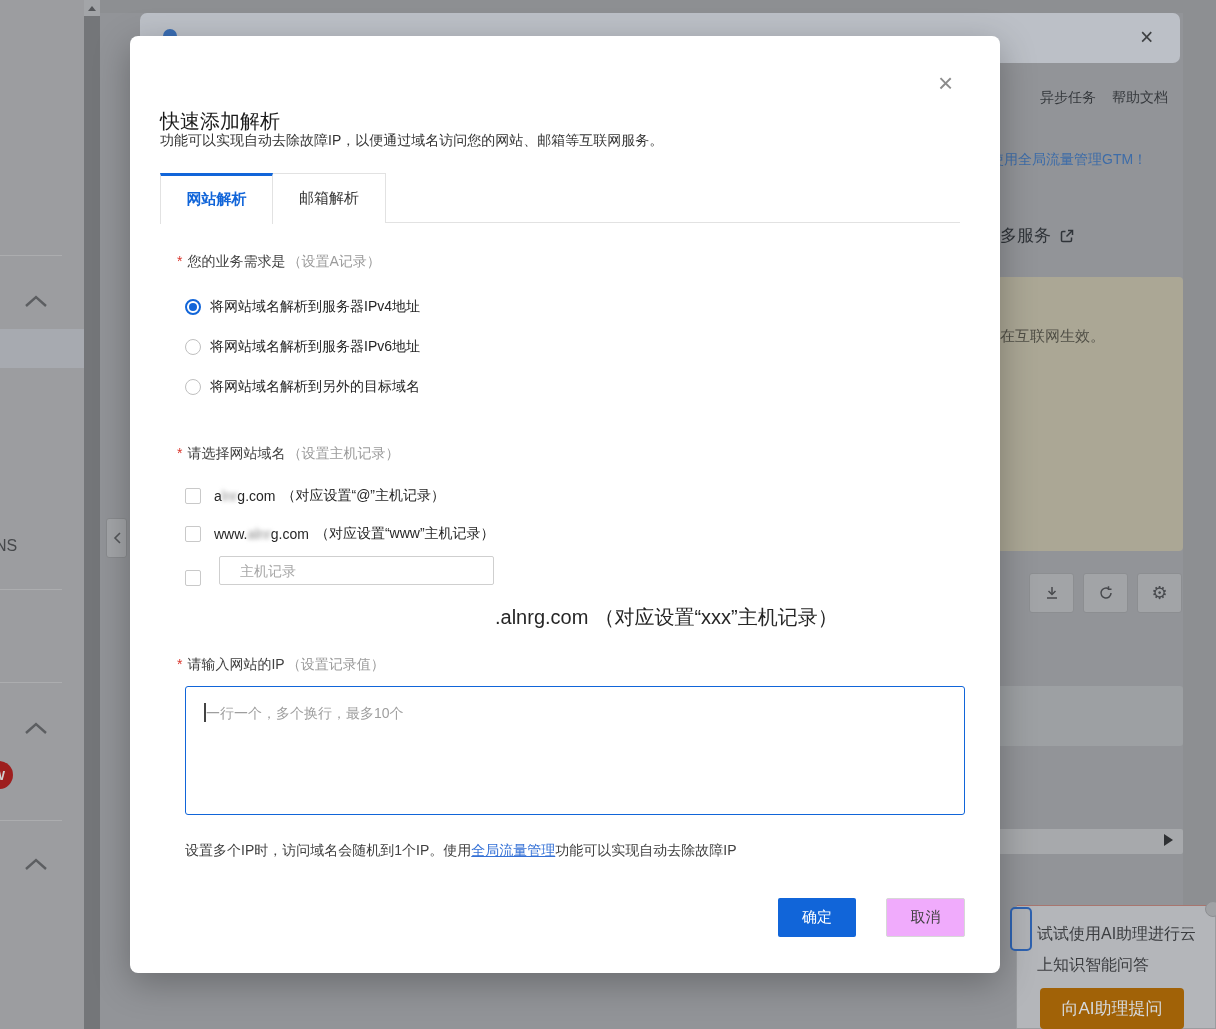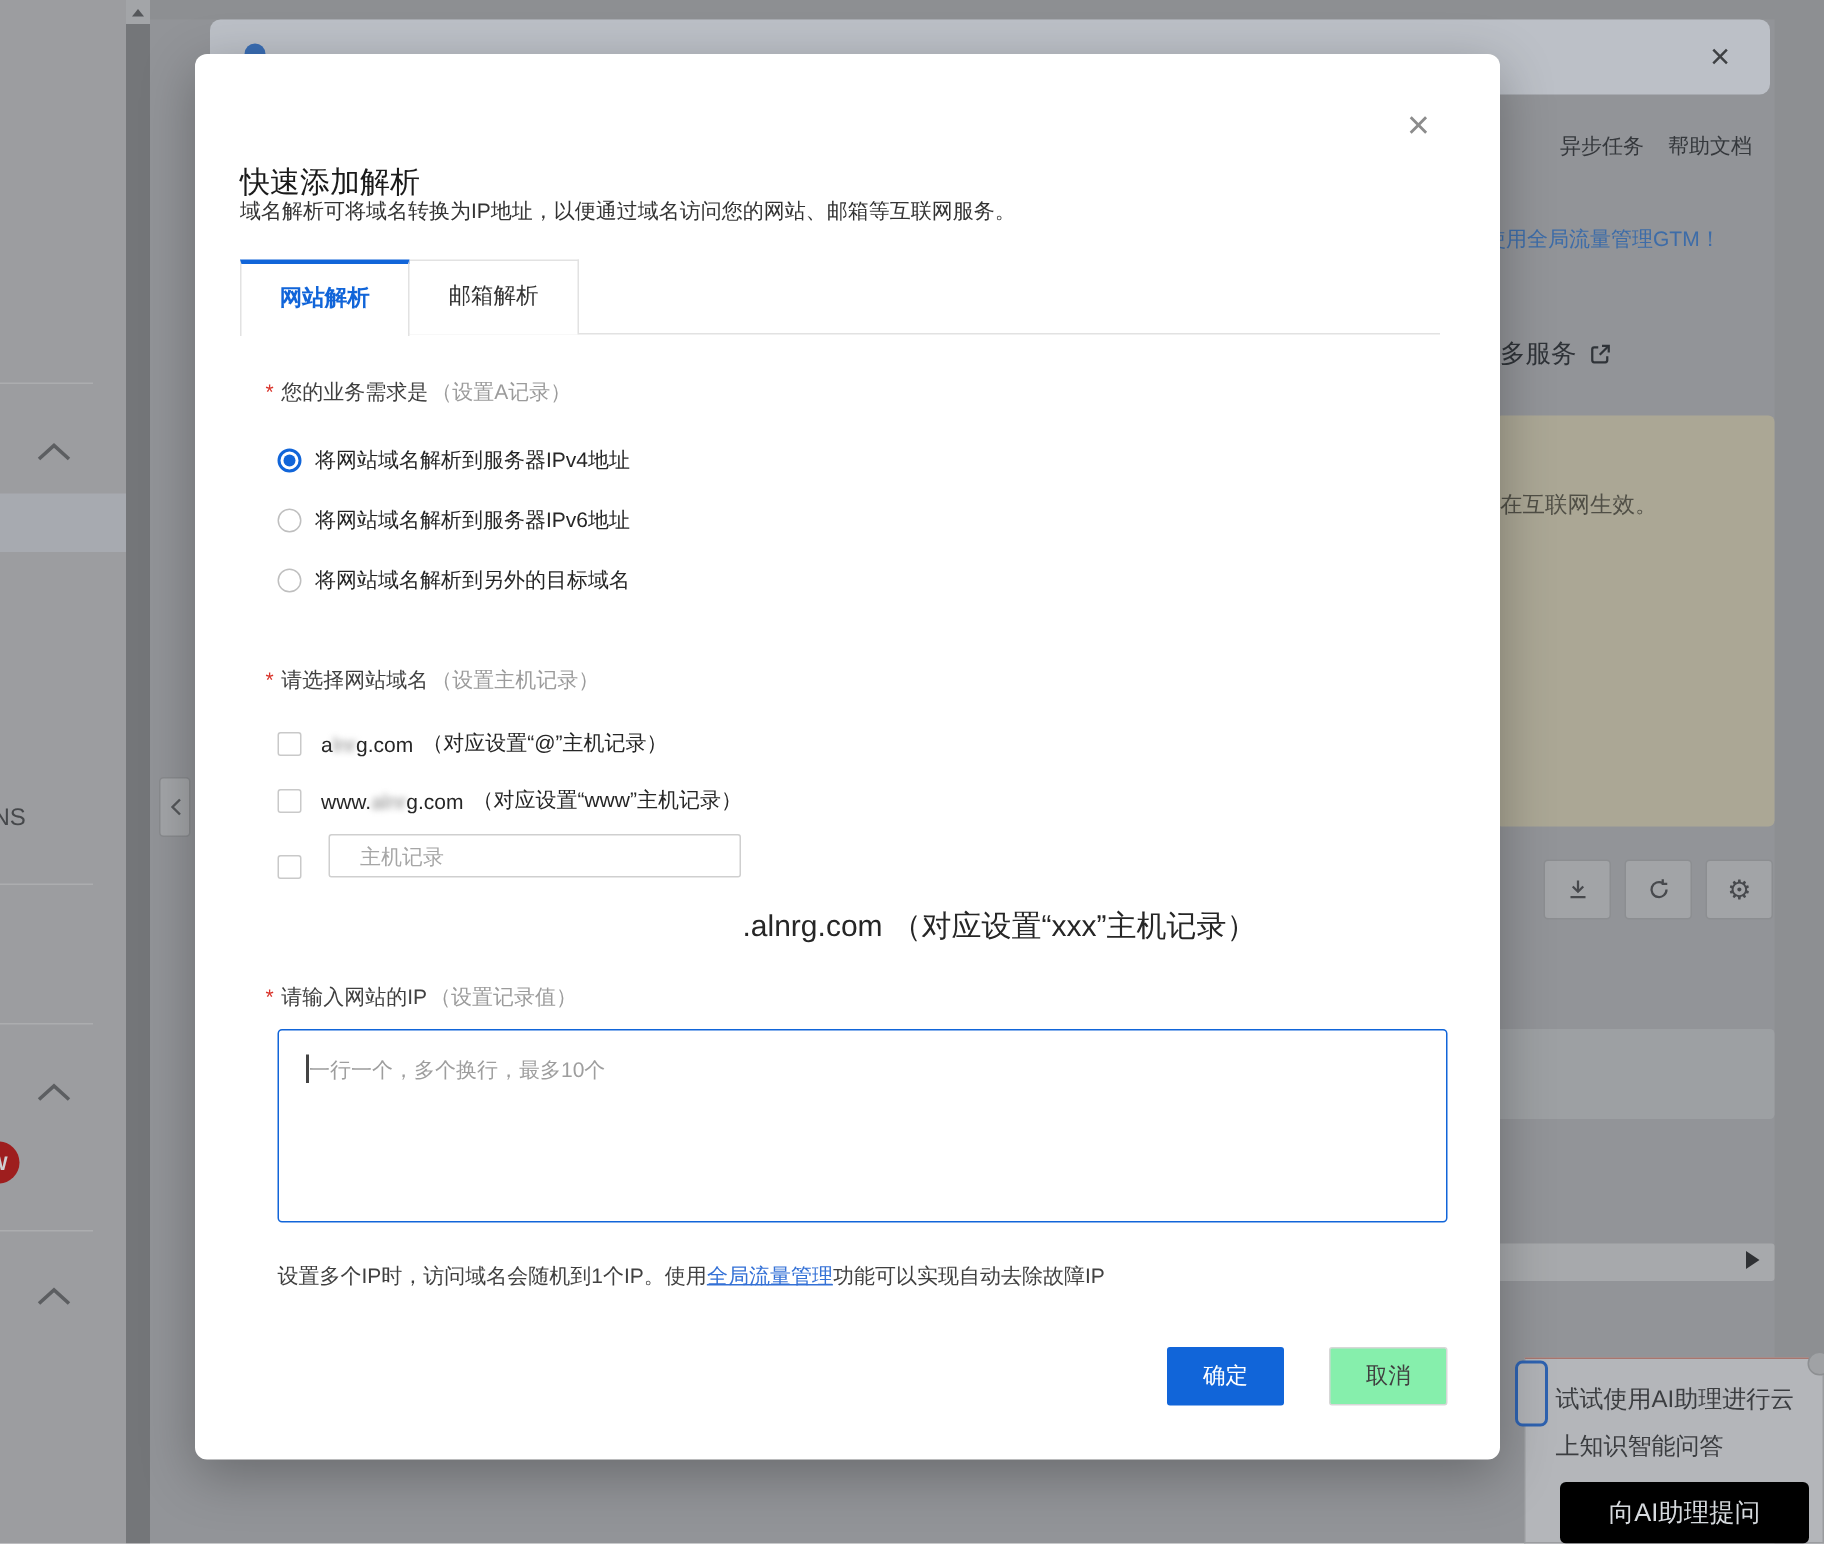--- a/index.html
+++ b/index.html
@@ -35,21 +35,21 @@
   .tool-btn{top:573px;width:45px;height:40px;background:#a2a4a7;border:1px solid #8c8e91;border-radius:3px;
     box-sizing:border-box;display:flex;align-items:center;justify-content:center;z-index:2;color:#47494d;}
   .light-panel{left:997px;top:686px;width:186px;height:60px;background:#9da0a3;border-radius:3px;z-index:1;}
   .arrow-bar{left:997px;top:829px;width:186px;height:25px;background:#a7a9ac;border-radius:2px;z-index:1;}
   .arrow-glyph{left:1163px;top:833px;z-index:2;}
   .ai-popup{left:1016px;top:905px;width:200px;height:124px;background:#b4b6ba;border:1px solid #9a9c9f;
     border-top:1px solid #a8766f;box-sizing:border-box;z-index:3;}
   .ai-mini{left:1010px;top:907px;width:22px;height:44px;border:2px solid #2e62b0;border-radius:5px;
     background:#b0b2b6;box-sizing:border-box;z-index:4;}
   .ai-text{left:1037px;top:918px;width:172px;font-size:16px;line-height:1.95;color:#3b3d40;z-index:4;}
-  .ai-button{left:1040px;top:988px;width:166px;height:41px;background:#000000;border-radius:4px;color:#d6dade;
+  .ai-button{left:1040px;top:988px;width:144px;height:41px;background:#a16207;border-radius:4px;color:#d6dade;
     font-size:17px;display:flex;align-items:center;justify-content:center;z-index:4;}
   .ai-halfcircle{left:1205px;top:901px;width:16px;height:16px;border-radius:50%;background:#a0a2a5;border:1px solid #8d8f92;z-index:3;box-sizing:border-box;}
   
   .modal{left:130px;top:36px;width:870px;height:937px;background:#ffffff;border-radius:8px;
     box-shadow:0 10px 36px rgba(0,0,0,.28);z-index:10;}
   .m-title{left:30px;top:66px;font-size:20px;color:#1a1a1a;}
   .m-close{left:808px;top:34px;font-size:26px;color:#8c8c8c;line-height:1;cursor:pointer;}
   .m-desc{left:30px;top:96px;font-size:14px;color:#333;}
   .m-tabs{left:30px;top:137px;width:800px;height:50px;border-bottom:1px solid #e2e2e2;box-sizing:border-box;}
   .tab{position:absolute;top:0;width:113px;text-align:center;font-size:15px;box-sizing:border-box;cursor:pointer;background:#fff;}
@@ -73,21 +73,21 @@
   .host-suffix{left:365px;top:532px;font-size:20px;color:#262626;white-space:nowrap;margin-top:36px;}
   .ip-area{left:55px;top:650px;width:780px;height:129px;border:1px solid #1165d9;border-radius:3px;box-sizing:border-box;
     resize:none;outline:none;font-size:14px;font-family:inherit;padding:18px 16px 0 20px;color:#333;background:#fff;}
   .ip-area::placeholder{color:#9e9e9e;}
   .caret{left:74px;top:667px;width:2px;height:19px;background:#444;z-index:11;}
   .m-note{left:55px;top:806px;font-size:14px;color:#404040;white-space:nowrap;}
   .note-link{color:#3471d6;text-decoration:underline;cursor:pointer;}
   .btn{top:862px;height:39px;border-radius:2px;font-size:15px;display:flex;align-items:center;justify-content:center;
     box-sizing:border-box;cursor:pointer;}
   .btn-ok{left:648px;width:78px;background:#1165d9;color:#fff;}
-  .btn-cancel{left:756px;width:79px;background:#86efac;border:1px solid #d7d7d7;color:#404040;}
+  .btn-cancel{left:756px;width:79px;background:#f0abfc;border:1px solid #d7d7d7;color:#404040;}
   svg{display:block;}
 </style>
 </head>
 <body>
 
 <div class="abs sidebar-bg"></div>
 <div class="abs top-strip"></div>
 <div class="abs right-strip"></div>
 
 <div class="abs scroll-top">
@@ -184,21 +184,21 @@
 
 <div class="abs ai-popup"></div>
 <div class="abs ai-mini"></div>
 <div class="abs ai-halfcircle"></div>
 <div class="abs ai-text">试试使用AI助理进行云上知识智能问答</div>
 <div class="abs ai-button">向AI助理提问</div>
 
 <div class="abs modal">
   <div class="abs m-title" style="top:72px;">快速添加解析</div>
   <div class="abs m-close">×</div>
-  <div class="abs m-desc">域名解析可将域名转换为IP地址，以便通过域名访问您的网站、邮箱等互联网服务。</div>
+  <div class="abs m-desc">功能可以实现自动去除故障IP，以便通过域名访问您的网站、邮箱等互联网服务。</div>
 
   <div class="abs m-tabs">
     <div class="tab tab-active">网站解析</div>
     <div class="tab tab-idle">邮箱解析</div>
   </div>
 
   <div class="abs f-label" style="top:217px;text-align:center;">
     <span class="star">*</span><span>您的业务需求是</span><span class="hint">（设置A记录）</span>
   </div>
   <div class="abs opt-row" style="top:262px;">

